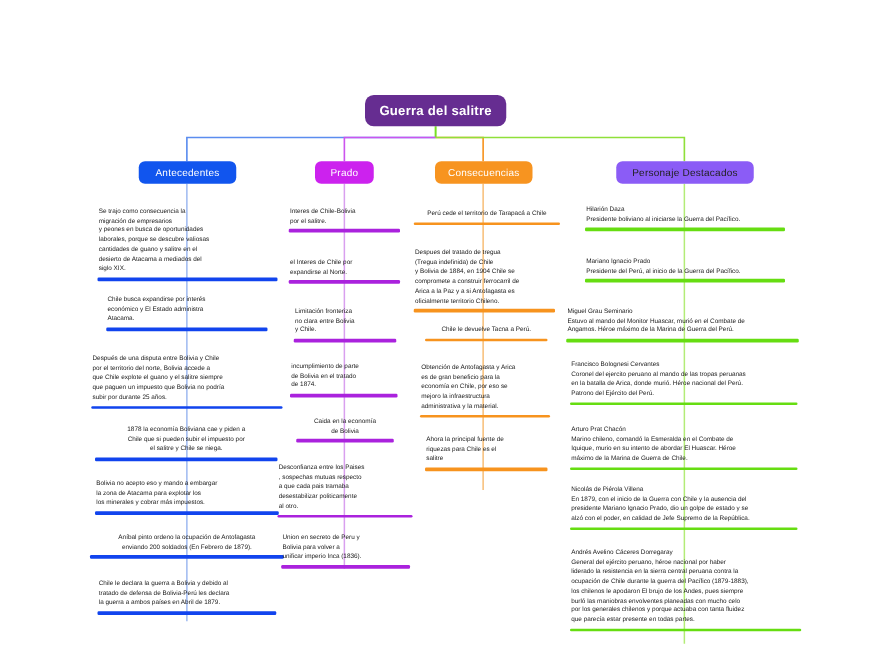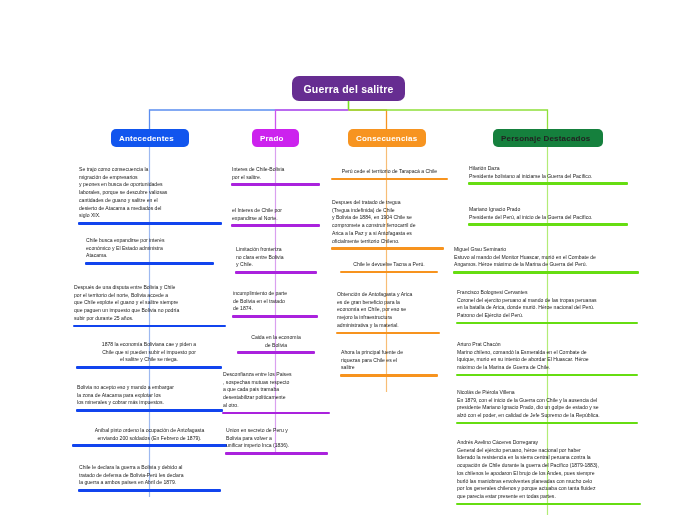--- a/index.html
+++ b/index.html
@@ -25,33 +25,33 @@
     display:flex;align-items:center;justify-content:center;
     letter-spacing:.2px;
     z-index:5;
   }
 
   
   .chip{
     position:absolute;
     height:18px;
     border-radius:5px;
-    display:flex;align-items:center;
-    font-size:8px;font-weight:bold;
+    display:flex;align-items:center;justify-content:center;
+    font-size:8px;font-weight:normal;
     color:#ffffff;
     letter-spacing:.2px;
     z-index:5;
     white-space:nowrap;
     padding:0 8px;
     box-sizing:border-box;
   }
   .chip-antecedentes{left:111px;top:129px;width:78px;background:#1155ee;}
   .chip-causa{left:252px;top:129px;width:47px;background:#cc22ee;}
   .chip-consecuencias{left:348px;top:129px;width:78px;background:#f79420;}
-  .chip-personaje{left:493px;top:129px;width:110px;background:#15803d;color:#222222;}
+  .chip-personaje{left:493px;top:129px;width:110px;background:#8b5cf6;color:#222222;}
 
   
   .leaf{
     position:absolute;
     z-index:4;
   }
   .leaf .txt{
     font-size:5.1px;
     line-height:1.52;
     color:#1a1a1a;

